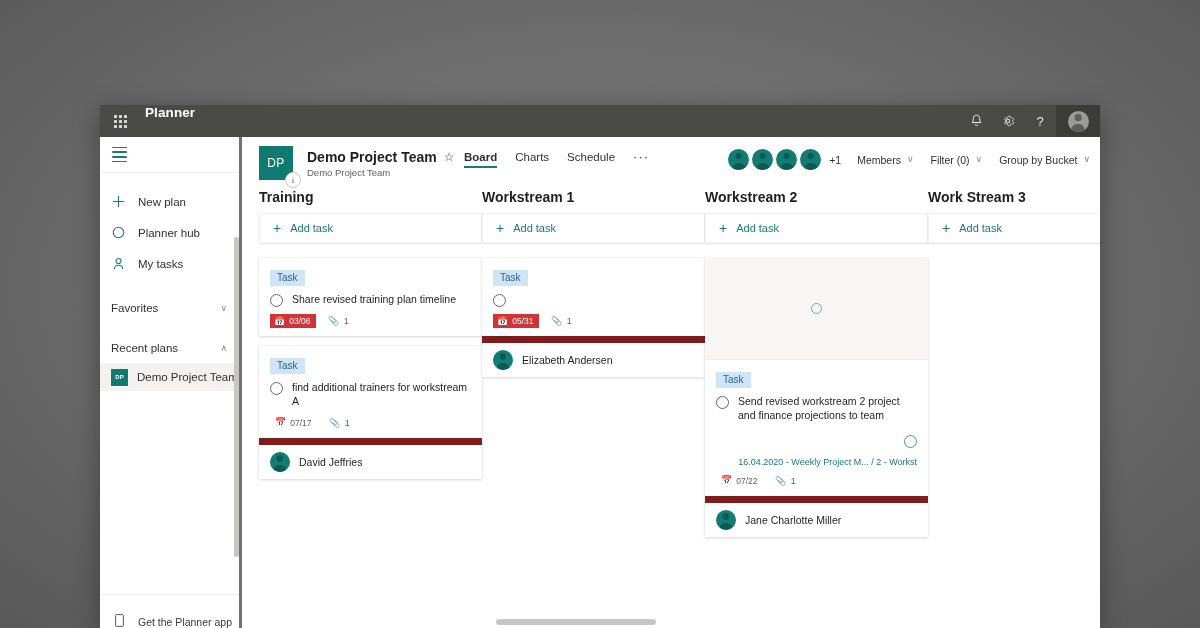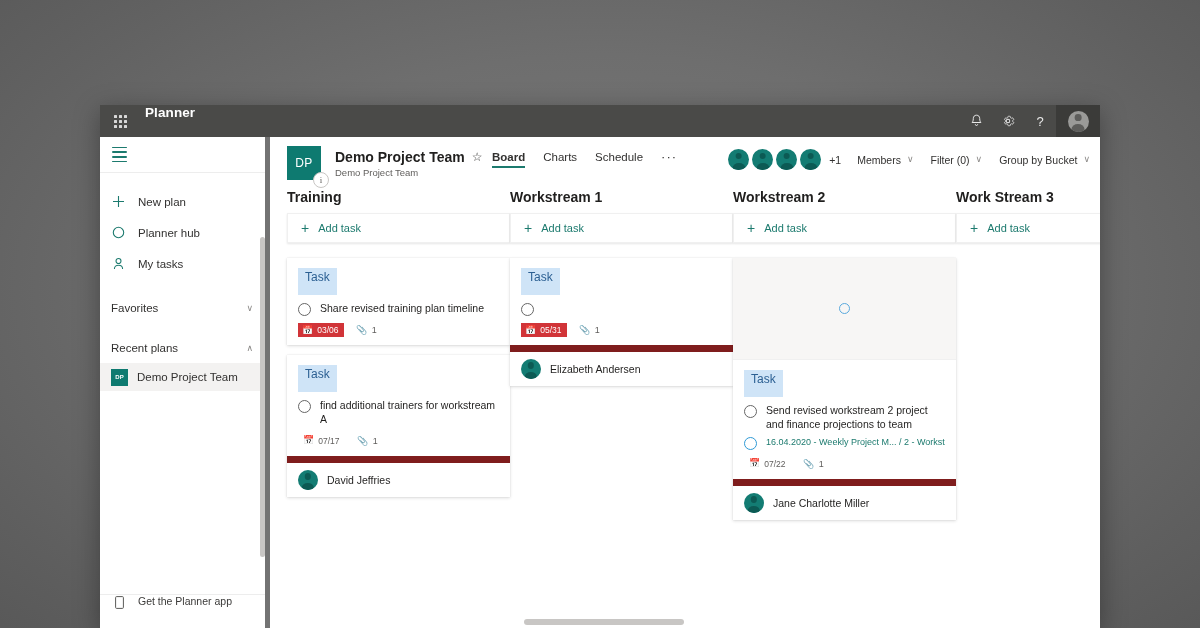--- a/index.html
+++ b/index.html
@@ -71,22 +71,22 @@
     width: 62%; height: 48%; border-radius: 50% 50% 45% 45%; background: #0c5a54;
   }
   .persona.gray { background: #9a9a98; }
   .persona.gray::before, .persona.gray::after { background: #5d5d5b; }
 
   
   #window-body { display: flex; height: 491px; position: relative; }
 
   
   #left-nav {
-    width: 170px; flex: none; background: #fff;
-    border-right: 5px solid #737373;
+    width: 142px; flex: none; background: #fff;
+    border-right: 3px solid #737373;
     display: flex; flex-direction: column; position: relative;
   }
   #hamburger-row { height: 35px; display: flex; align-items: center; padding-left: 12px; }
   .ham { width: 15px; }
   .ham i { display: block; height: 1.6px; background: #1c7a6e; margin-bottom: 3px; border-radius: 1px;}
   .ham i:last-child { margin-bottom: 0; }
   #nav-divider { height: 1px; background: #ededed; margin: 0 0 0 0; }
   .nav-item {
     height: 31px; display: flex; align-items: center;
     padding-left: 11px; gap: 12px; cursor: pointer; color: #323130;
@@ -105,21 +105,21 @@
     padding-left: 11px; cursor: pointer; font-size: 11.5px; color: #323130;
     background: #f3f2f1;
   }
   .plan-chip {
     width: 17px; height: 17px; background: #0e7a70; color: #fff;
     font-size: 6px; font-weight: bold; display: flex; align-items: center;
     justify-content: center; flex: none; letter-spacing: .2px;
   }
   #nav-spacer { flex: 1; }
   #nav-footer {
-    height: 34px; display: flex; align-items: flex-start; gap: 11px;
+    height: 34px; display: flex; align-items: flex-end; gap: 11px;
     padding-left: 12px; font-size: 10.5px; color: #3b3a39;
     border-top: 1px solid #ededed; cursor: pointer;
   }
   #nav-scrollbar {
     position: absolute; right: 0px; top: 100px; width: 5px; height: 320px;
     background: #c8c6c4; border-radius: 3px; cursor: pointer;
   }
 
   
   #main { flex: 1; position: relative; background: #fff; overflow: hidden; }
@@ -192,21 +192,21 @@
   }
   .add-plus { font-size: 14px; line-height: 1; color: #1c7a6e; }
 
   .card {
     background: #fff; box-shadow: 0 1.2px 3.2px rgba(0,0,0,.14), 0 0 1px rgba(0,0,0,.12);
     margin-bottom: 10px; cursor: pointer;
   }
   .card-body { padding: 9px 11px 8px 11px; }
   .label-chip {
     display: inline-block; background: #cfe4f7; color: #2b5f92;
-    font-size: 12px; padding: 2px 7px 11px 7px; margin-bottom: 7px;
+    font-size: 10px; padding: 2px 7px 3px 7px; margin-bottom: 7px;
   }
   .card-titlerow { display: flex; gap: 9px; align-items: flex-start; }
   .ck {
     width: 13px; height: 13px; border-radius: 50%;
     border: 1.2px solid #666; flex: none; margin-top: 1px; cursor: pointer;
   }
   .card-title { font-size: 10.5px; color: #201f1e; line-height: 1.33; }
   .card-meta { display: flex; align-items: center; gap: 13px; margin-top: 7px; }
   .due {
     display: inline-flex; align-items: center; gap: 4px;
@@ -224,21 +224,21 @@
 
   .preview {
     height: 102px; background: #f7f6f5;
     display: flex; align-items: center; justify-content: center;
     border-bottom: 1px solid #f0f0f0;
   }
   .spinner {
     width: 11px; height: 11px; border-radius: 50%;
     border: 1.5px solid #5aa9dd;
   }
-  .link-row { display: flex; align-items: flex-start; gap: 9px; margin-top: 5px; }
+  .link-row { display: flex; align-items: flex-end; gap: 9px; margin-top: 12px; flex-direction: column; }
   .link-circle {
     width: 13px; height: 13px; border-radius: 50%;
     border: 1.4px solid #2f9ad6; flex: none;
   }
   .link-text {
     font-size: 9px; color: #1c7a6e; white-space: nowrap;
     overflow: hidden; text-overflow: clip;
   }
 
   

